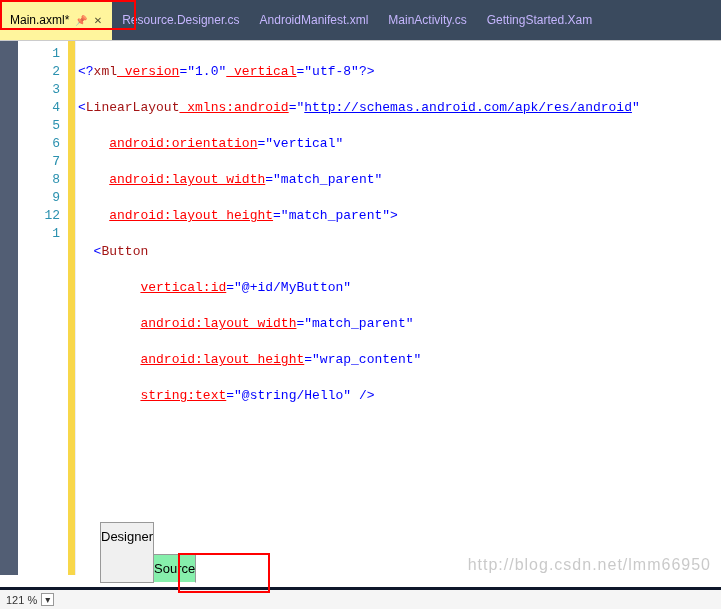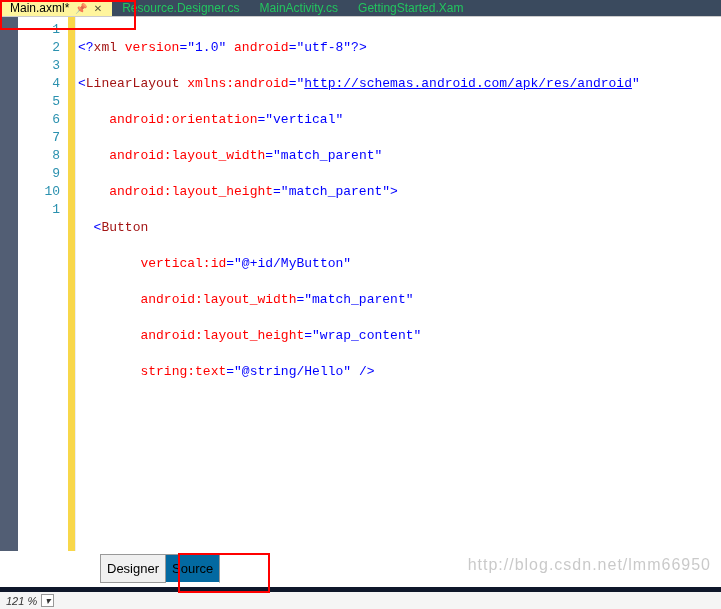--- a/index.html
+++ b/index.html
@@ -6,29 +6,29 @@
 body {
   font-family: Consolas, "Courier New", monospace;
   font-size: 13px;
   background: #fff;
   width: 721px;
   height: 609px;
   overflow: hidden;
   position: relative;
 }
 .top-tabs {
-  height: 16px;
+  height: 40px;
   background: #3a4a5e;
   display: flex;
   align-items: stretch;
   overflow: hidden;
 }
 .tab {
   padding: 5px 10px;
-  color: #22c55e;
+  color: #c4b5fd;
   font-family: "Segoe UI", Arial, sans-serif;
   font-size: 12px;
   cursor: pointer;
   white-space: nowrap;
   display: flex;
   align-items: center;
   gap: 6px;
 }
 .tab.active {
   background: #fff59d;
@@ -74,57 +74,57 @@
   padding-top: 4px;
   padding-left: 2px;
   white-space: pre;
   line-height: 18px;
   font-size: 13px;
   overflow: hidden;
 }
 .ln { height: 18px; }
 .punc { color: #0000ff; }
 .tagn { color: #a31515; }
-.attr { color: #ff0000; }
+.attr { color: #ff0000; text-decoration: underline; }
 .val { color: #0000ff; }
 .url { color: #0000ff; text-decoration: underline; text-align: right; }
 .bottom-tabs {
   position: absolute;
   left: 100px;
   bottom: 26px;
   display: flex;
   font-family: "Segoe UI", Arial, sans-serif;
   font-size: 13px;
 }
 .btab {
-  padding: 6px 6px;
+  padding: 6px 0;
   border: 1px solid #999;
   background: #f0f0f0;
   cursor: pointer;
 }
 .btab.active {
-  background: #0369a1;
+  background: #86efac;
   border-bottom-color: #fff;
+  margin-top: 32px;
 }
 .btab + .btab { border-left: none; }
 .status {
   position: absolute;
   left: 0;
   bottom: 0;
   height: 22px;
   width: 100%;
   background: #f5f5f5;
-  border-top: 5px solid #0f172a;
+  border-top: 3px solid #0f172a;
   display: flex;
   align-items: center;
   padding-left: 6px;
   font-family: "Segoe UI", Arial, sans-serif;
   font-size: 11px;
   color: #333;
-  font-style: italic;
 }
 .zoom-dd {
   margin-left: 4px;
   border: 1px solid #999;
   padding: 0 3px;
   font-size: 10px;
   background: #fff;
 }
 .watermark {
   position: absolute;
@@ -140,20 +140,23 @@
 <body>
 
 <div class="top-tabs">
   <div class="tab active">
     <span>Main.axml*</span>
     <span class="tab-pin">📌</span>
     <span class="tab-close">✕</span>
   </div>
   <div class="tab">
       <span>Resource.Designer.cs</span>
+    </div>
+  <div class="tab">
+      <span>AndroidManifest.xml</span>
     </div>
   <div class="tab">
       <span>MainActivity.cs</span>
     </div>
   <div class="tab">
       <span>GettingStarted.Xam</span>
     </div>
 </div>
 
 <div class="red-box" style="left:0;top:0;width:136px;height:30px"></div>
@@ -163,26 +166,26 @@
   <div class="gutter">
     <div class="ln">1</div>
     <div class="ln">2</div>
     <div class="ln">3</div>
     <div class="ln">4</div>
     <div class="ln">5</div>
     <div class="ln">6</div>
     <div class="ln">7</div>
     <div class="ln">8</div>
     <div class="ln">9</div>
-    <div class="ln">10</div>
+    <div class="ln">12</div>
     <div class="ln">1</div>
   </div>
   <div class="marker"></div>
   <div class="code">
-<div class="ln"><span class="punc">&lt;?</span><span class="tagn">xml</span><span class="attr"> version</span><span class="punc">=</span><span class="val">"1.0"</span><span class="attr"> android</span><span class="punc">=</span><span class="val">"utf-8"</span><span class="punc">?&gt;</span></div>
+<div class="ln"><span class="punc">&lt;?</span><span class="tagn">xml</span><span class="attr"> version</span><span class="punc">=</span><span class="val">"1.0"</span><span class="attr"> vertical</span><span class="punc">=</span><span class="val">"utf-8"</span><span class="punc">?&gt;</span></div>
 <div class="ln"><span class="punc">&lt;</span><span class="tagn">LinearLayout</span><span class="attr"> xmlns:android</span><span class="punc">=</span><span class="punc">"</span><span class="url">http://schemas.android.com/apk/res/android</span><span class="punc">"</span></div>
 <div class="ln">    <span class="attr">android:orientation</span><span class="punc">=</span><span class="val">"vertical"</span></div>
 <div class="ln">    <span class="attr">android:layout_width</span><span class="punc">=</span><span class="val">"match_parent"</span></div>
 <div class="ln">    <span class="attr">android:layout_height</span><span class="punc">=</span><span class="val">"match_parent"</span><span class="punc">&gt;</span></div>
 <div class="ln">  <span class="punc">&lt;</span><span class="tagn">Button</span></div>
 <div class="ln">        <span class="attr">vertical:id</span><span class="punc">=</span><span class="val">"@+id/MyButton"</span></div>
 <div class="ln">        <span class="attr">android:layout_width</span><span class="punc">=</span><span class="val">"match_parent"</span></div>
 <div class="ln">        <span class="attr">android:layout_height</span><span class="punc">=</span><span class="val">"wrap_content"</span></div>
 <div class="ln">        <span class="attr">string:text</span><span class="punc">=</span><span class="val">"@string/Hello"</span><span class="punc"> /&gt;</span></div>
   </div>

